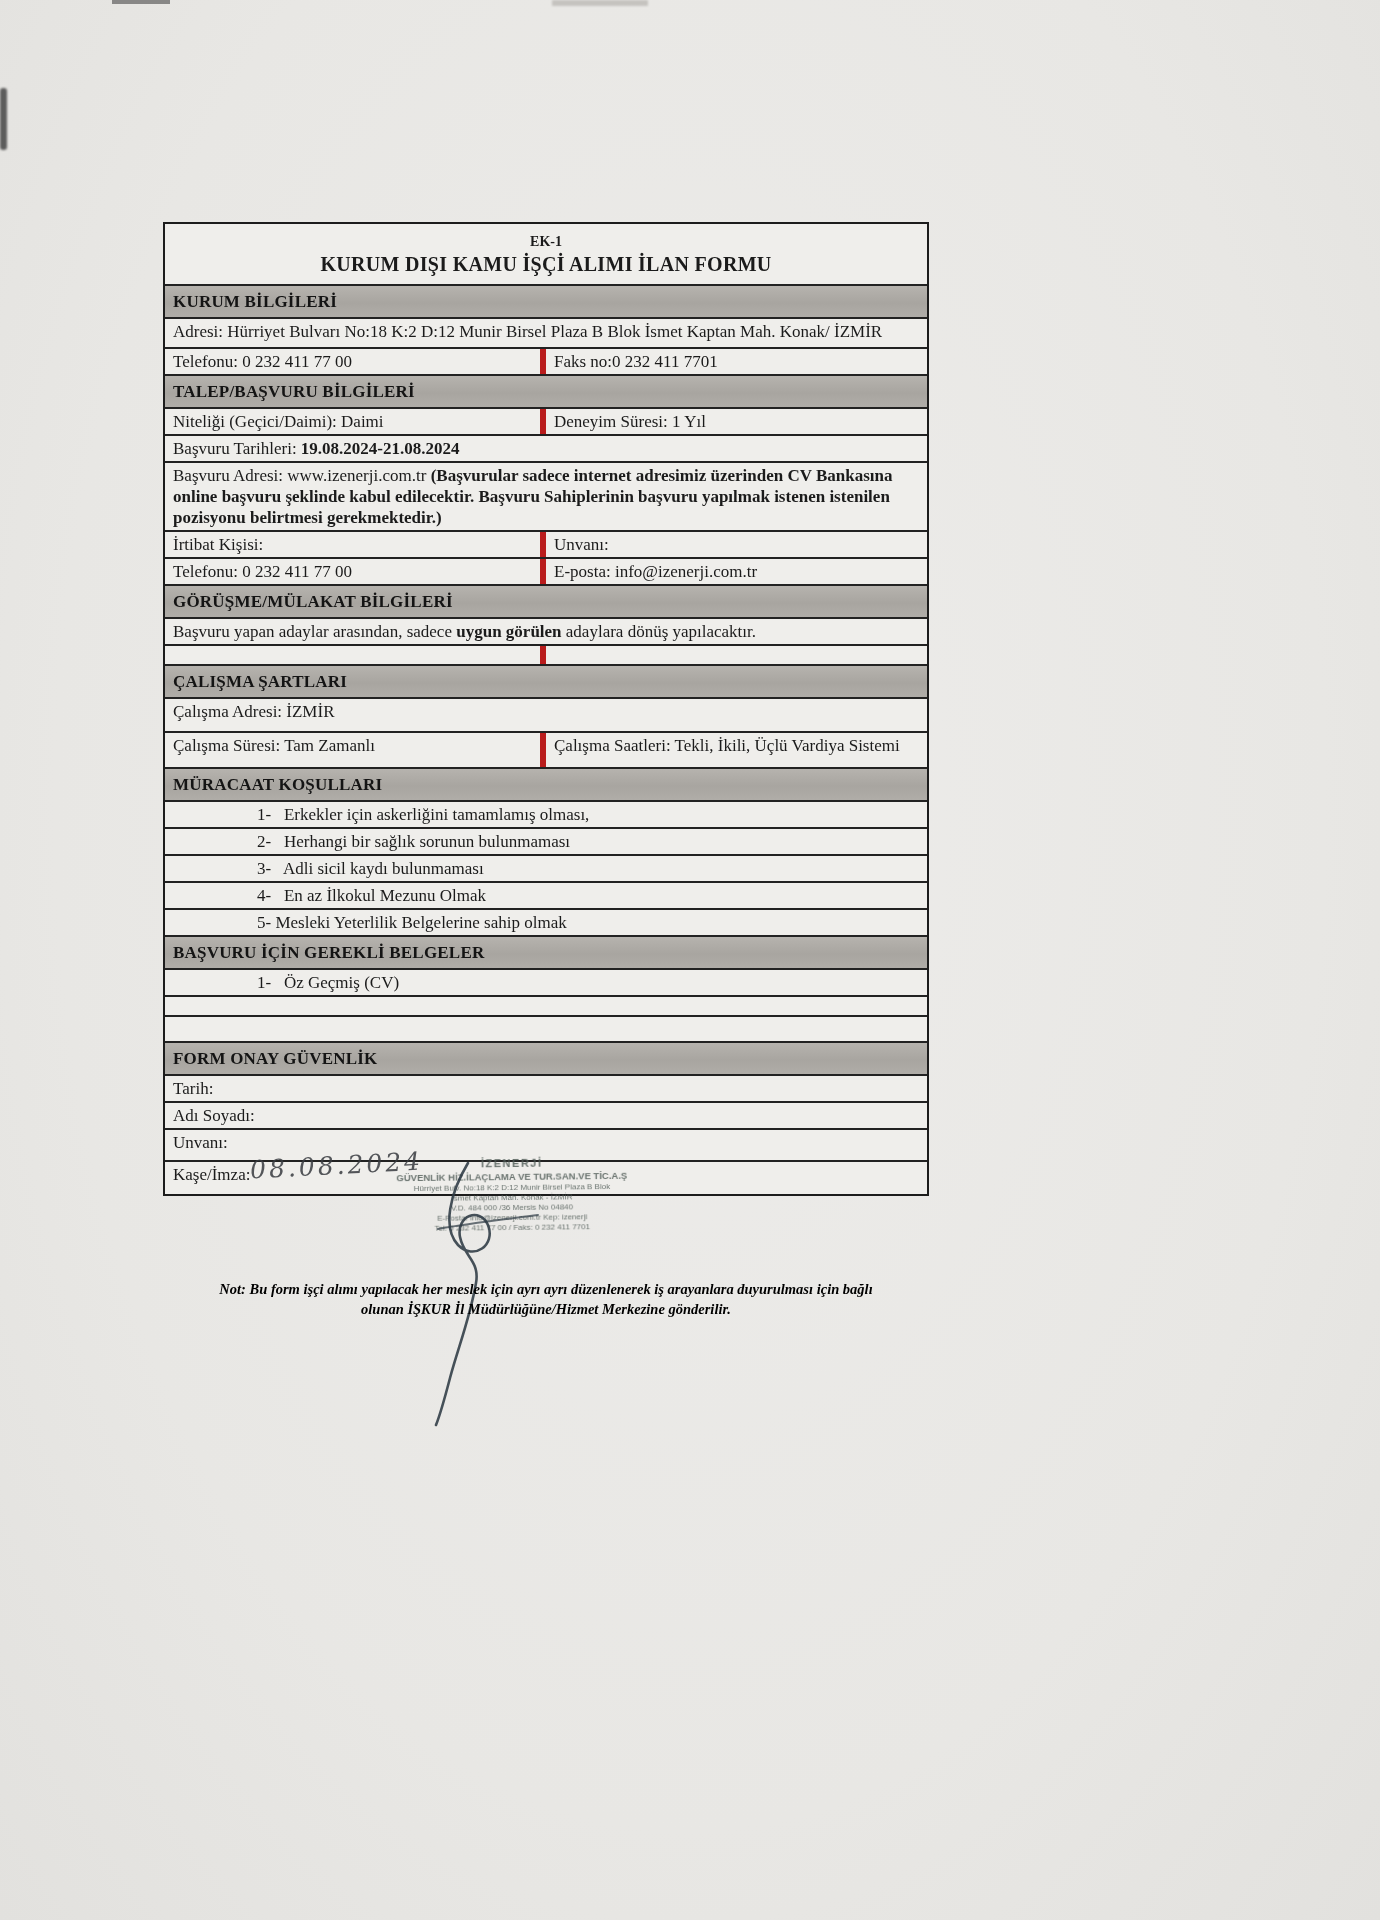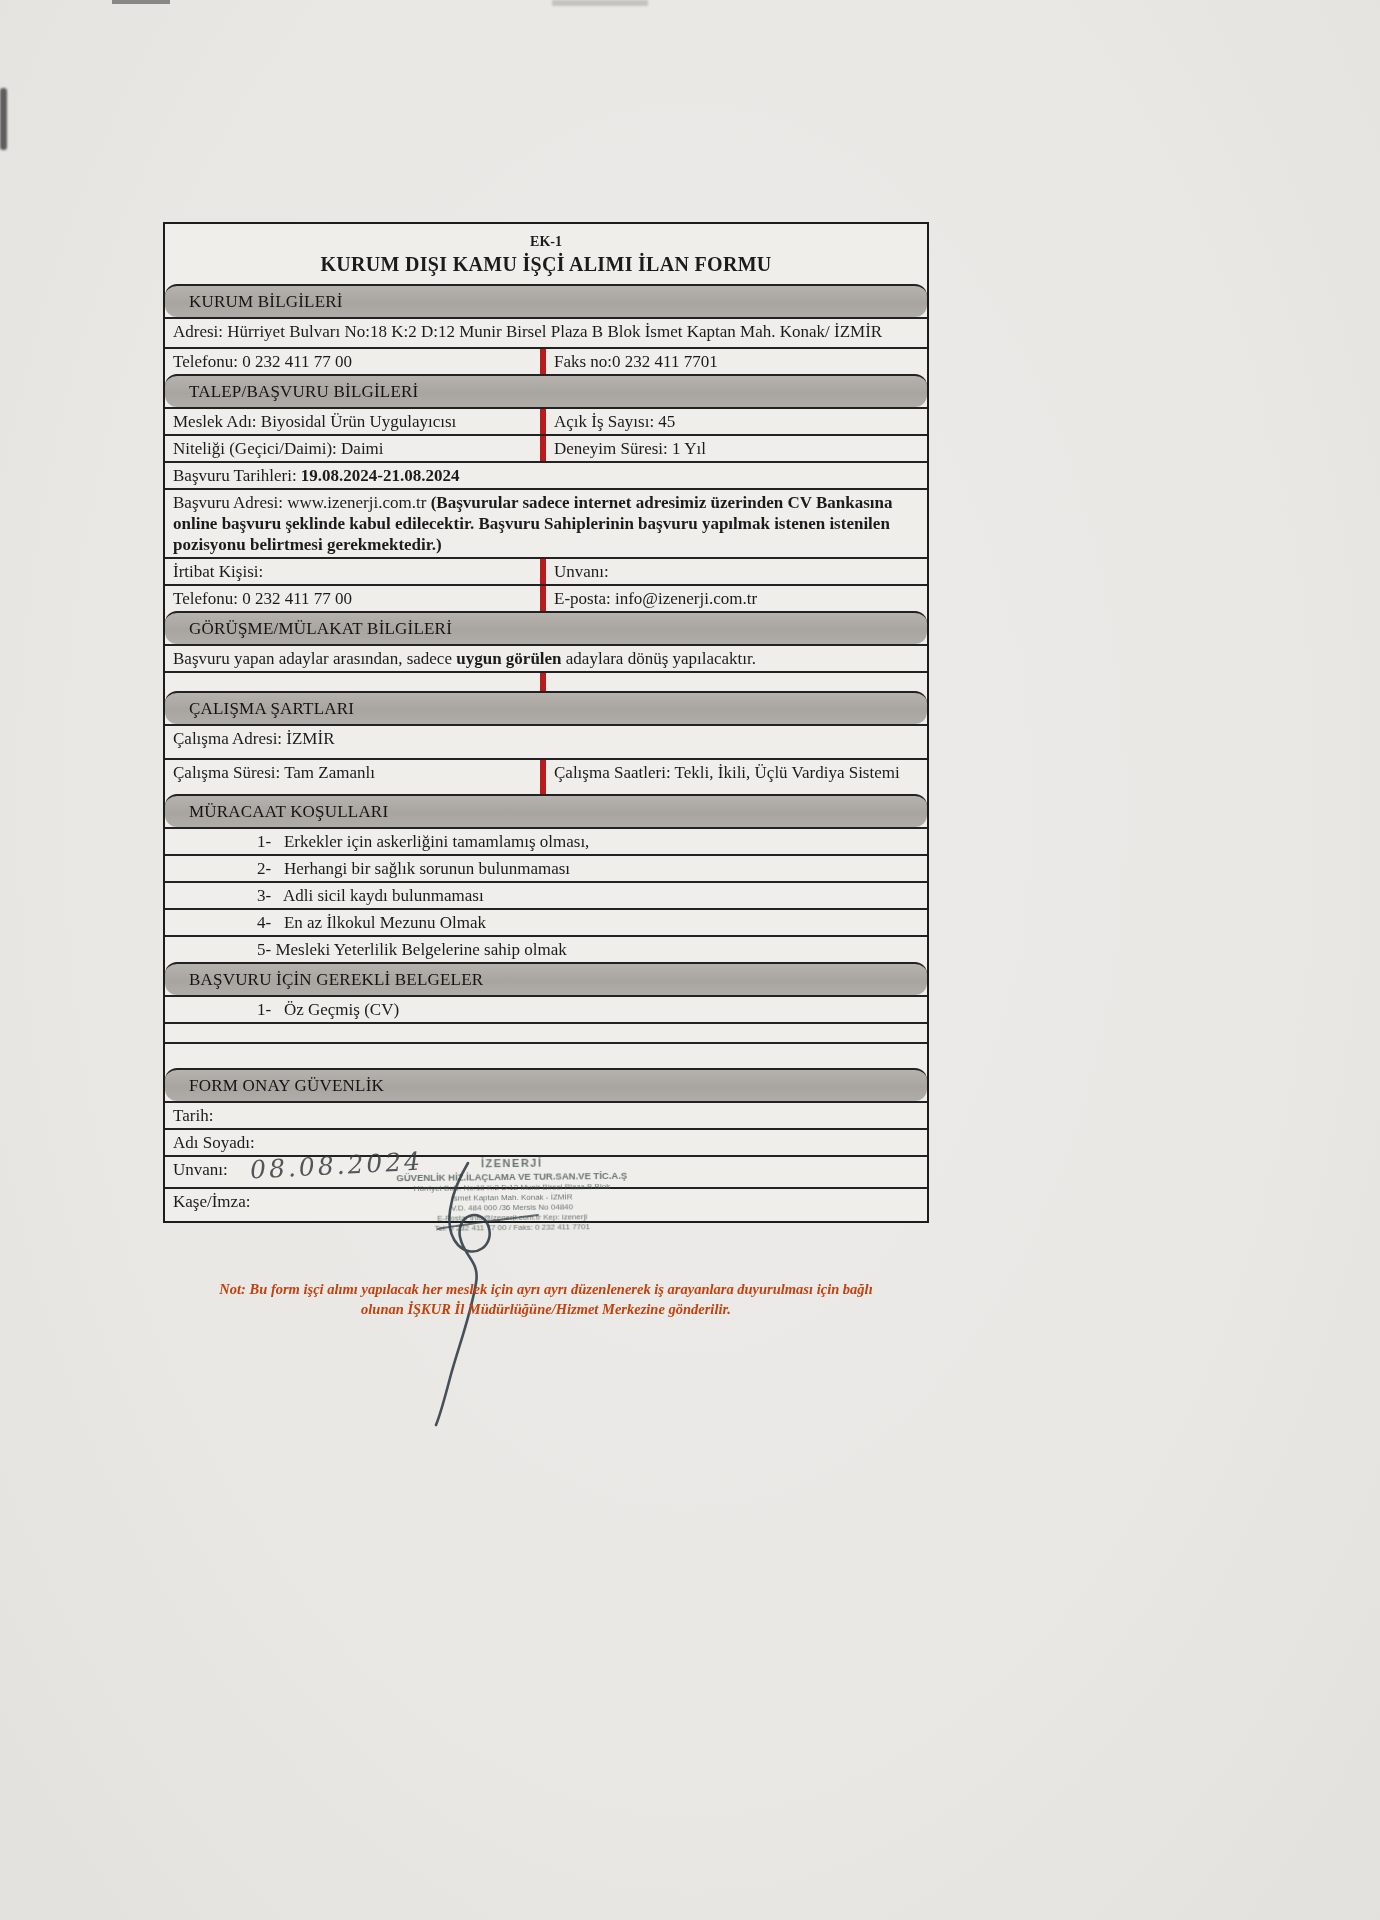--- a/index.html
+++ b/index.html
@@ -12,40 +12,39 @@
   .tbl{
     position:absolute;left:163px;top:222px;width:766px;
     background:#efeeeb;border:2px solid #1c1c1c;box-sizing:border-box;
   }
   .r{border-top:2px solid #222;padding:2px 8px;font-size:17px;line-height:21px;position:relative;box-sizing:border-box;}
   .r.first{border-top:none;}
   .title{text-align:center;padding:7px 8px 9px;}
   .title .l1{font-weight:bold;font-size:14px;}
   .title .l2{font-weight:bold;font-size:20px;letter-spacing:.3px;margin-top:2px;}
   .sec{
-    font-weight:normal;padding:5px 24px;font-size:17px;letter-spacing:.2px;color:#141414;
+    font-weight:bold;padding:5px 8px;font-size:17px;letter-spacing:.2px;color:#141414;
     background:linear-gradient(180deg,#b6b3ae 0%,#a8a5a0 55%,#b0ada8 100%);
-    border-radius:12px;
   }
   .split{display:flex;padding:0;}
   .split .cl{width:50%;border-right:6px solid #b91c1c;padding:2px 8px;box-sizing:border-box;}
   .split .cr{flex:1;padding:2px 8px;box-sizing:border-box;}
   .b{font-weight:bold;}
   .item{white-space:pre-wrap;padding-left:92px;min-height:24px;}
   .mh46{min-height:48px;}
   .mh64{min-height:66px;}
   .mh30{min-height:30px;}
   .mh34{min-height:34px;}
   .h20{height:20px;}
   .h26{height:26px;}
   .mh27{min-height:27px;}
   .mh32{min-height:32px;}
   .note{
     position:absolute;left:163px;top:1292px;width:766px;text-align:center;
-    font-style:italic;font-weight:bold;font-size:14.5px;line-height:1.4;color:#c2410c;
+    font-style:italic;font-weight:bold;font-size:14.5px;line-height:1.4;color:#000000;
   }
   .hand-date{
     position:absolute;left:250px;top:1282px;font-size:25px;font-style:italic;
     letter-spacing:3px;color:#383b40;transform:rotate(-3deg);opacity:.85;
     font-family:"DejaVu Serif",serif;white-space:nowrap;
   }
   .stamp{
     position:absolute;left:352px;top:1292px;width:320px;text-align:center;
     color:#4e5a55;filter:blur(.45px);opacity:.82;transform:rotate(-.6deg);
     font-family:"Liberation Sans",sans-serif;line-height:1.25;
@@ -80,24 +79,20 @@
 
   <div class="r mh30">Adresi: Hürriyet Bulvarı No:18 K:2 D:12 Munir Birsel Plaza B Blok İsmet Kaptan Mah. Konak/ İZMİR</div>
 
   <div class="r split">
     <div class="cl">Telefonu: 0 232 411 77 00</div>
     <div class="cr">Faks no:0 232 411 7701</div>
   </div>
 
   <div class="r sec">TALEP/BAŞVURU BİLGİLERİ</div>
 
-  <div class="r split">
-    <div class="cl">Meslek Adı: Biyosidal Ürün Uygulayıcısı</div>
-    <div class="cr">Açık İş Sayısı: 45</div>
-  </div>
 
   <div class="r split">
     <div class="cl">Niteliği (Geçici/Daimi): Daimi</div>
     <div class="cr">Deneyim Süresi: 1 Yıl</div>
   </div>
 
   <div class="r">
     <span>Başvuru Tarihleri: </span><span class="b">19.08.2024-21.08.2024</span>
   </div>
 

